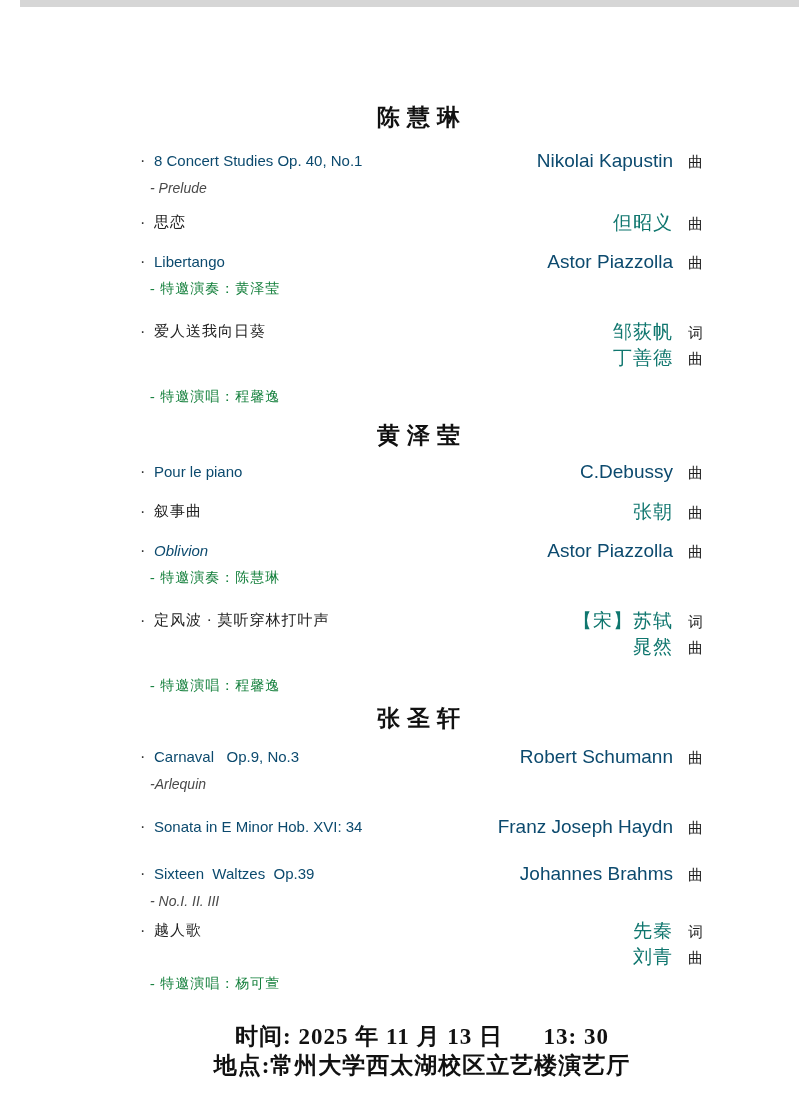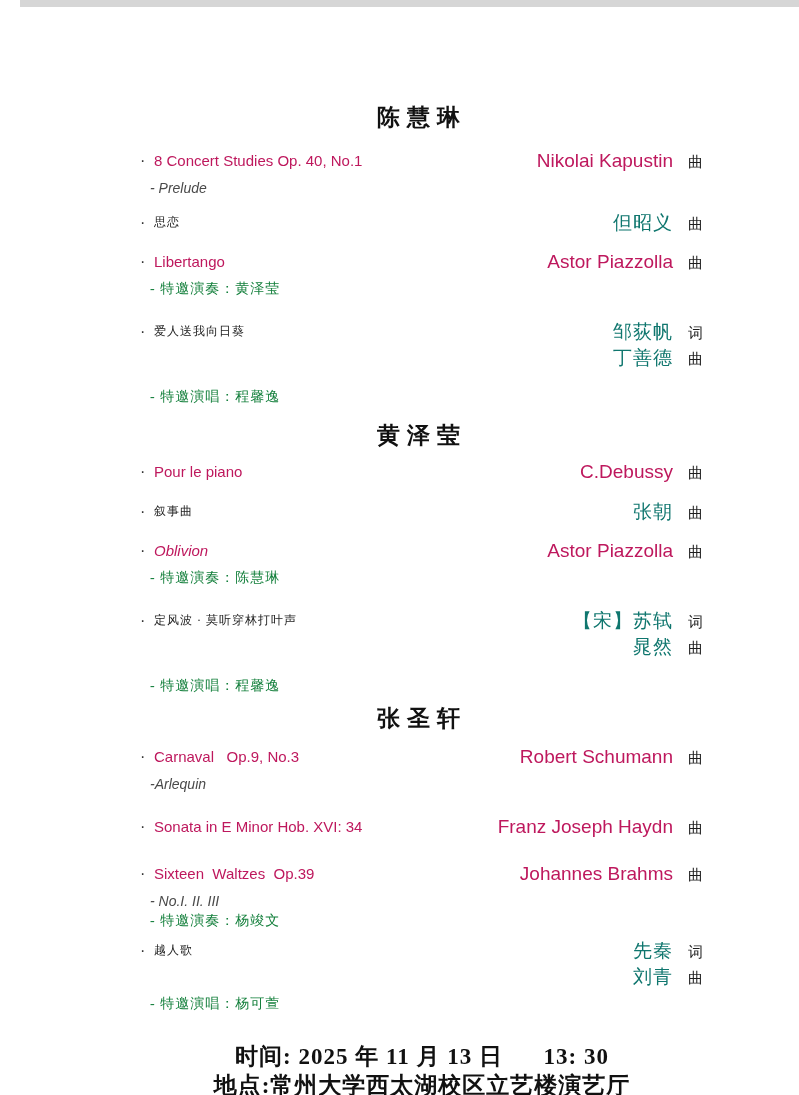--- a/index.html
+++ b/index.html
@@ -8,21 +8,21 @@
     width:799px;height:1095px;
     background:#ffffff;
     overflow:hidden;
     font-family:"Liberation Sans",sans-serif;
     color:#2b2b2b;
     margin-left:20px;
   }
   .top-bar{height:7px;background:#d6d6d6;width:100%;}
   .program{padding:0 115px 0 120px;}
   .pre{white-space:pre-wrap;}
-  .lat{font-family:"Liberation Sans",sans-serif;color:#be185d;}
+  .lat{font-family:"Liberation Sans",sans-serif;color:#0c4a6e;}
   .chn{font-family:"Liberation Serif","DejaVu Serif",serif;color:#1d1d1d;}
   .italic{font-style:italic;}
 
   .section-title{
     text-align:center;
     font-family:"Liberation Serif","DejaVu Serif",serif;
     font-weight:700;
     font-size:23px;
     letter-spacing:7px;
     color:#111;
@@ -31,21 +31,21 @@
   #s1-title{margin:12px 0 11px 0;}
   #s2-title{margin:0 0 13px 0;}
 
   .piece-row{display:flex;justify-content:space-between;align-items:flex-start;}
   .piece-left{display:flex;align-items:flex-start;}
   .bullet{
     width:14px;flex:none;
     font-size:16px;line-height:19px;color:#333;
   }
   .piece-title{font-size:15px;line-height:19px;}
-  .piece-title.chn{font-size:12px;letter-spacing:1px;color:#222;}
+  .piece-title.chn{font-size:15px;letter-spacing:1px;color:#222;}
 
   .credits{text-align:right;flex:none;}
   .credit-line{display:flex;justify-content:flex-end;align-items:baseline;margin-bottom:5px;}
   .credit-name{font-size:19px;line-height:19px;}
   .credit-name.chn{letter-spacing:1px;color:#0f766e;}
   .credit-role{
     font-family:"Liberation Serif","DejaVu Serif",serif;
     font-size:15px;line-height:19px;color:#1d1d1d;
     margin-left:15px;width:16px;text-align:left;flex:none;
   }
@@ -269,21 +269,20 @@
           <span class="piece-title lat pre">Sixteen  Waltzes  Op.39</span>
         </div>
         <div class="credits">
           <div class="credit-line">
             <span class="credit-name lat">Johannes Brahms</span>
             <span class="credit-role">曲</span>
           </div>
         </div>
       </div>
       <div class="subtitle lat italic pre">- No.I. II. III</div>
-      <div class="subtitle chn pre">- 特邀演奏：杨竣文</div>
     </div>
 
     <div class="pb" id="s2p3">
       <div class="piece-row">
         <div class="piece-left">
           <span class="bullet">·</span>
           <span class="piece-title chn pre">越人歌</span>
         </div>
         <div class="credits">
           <div class="credit-line">

